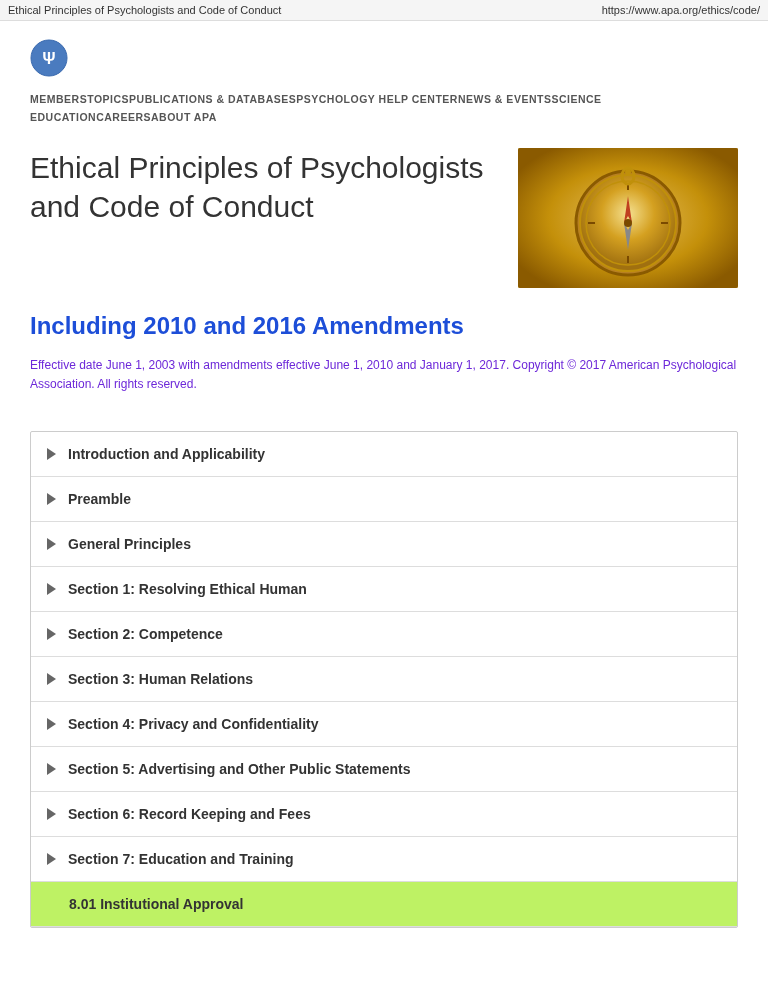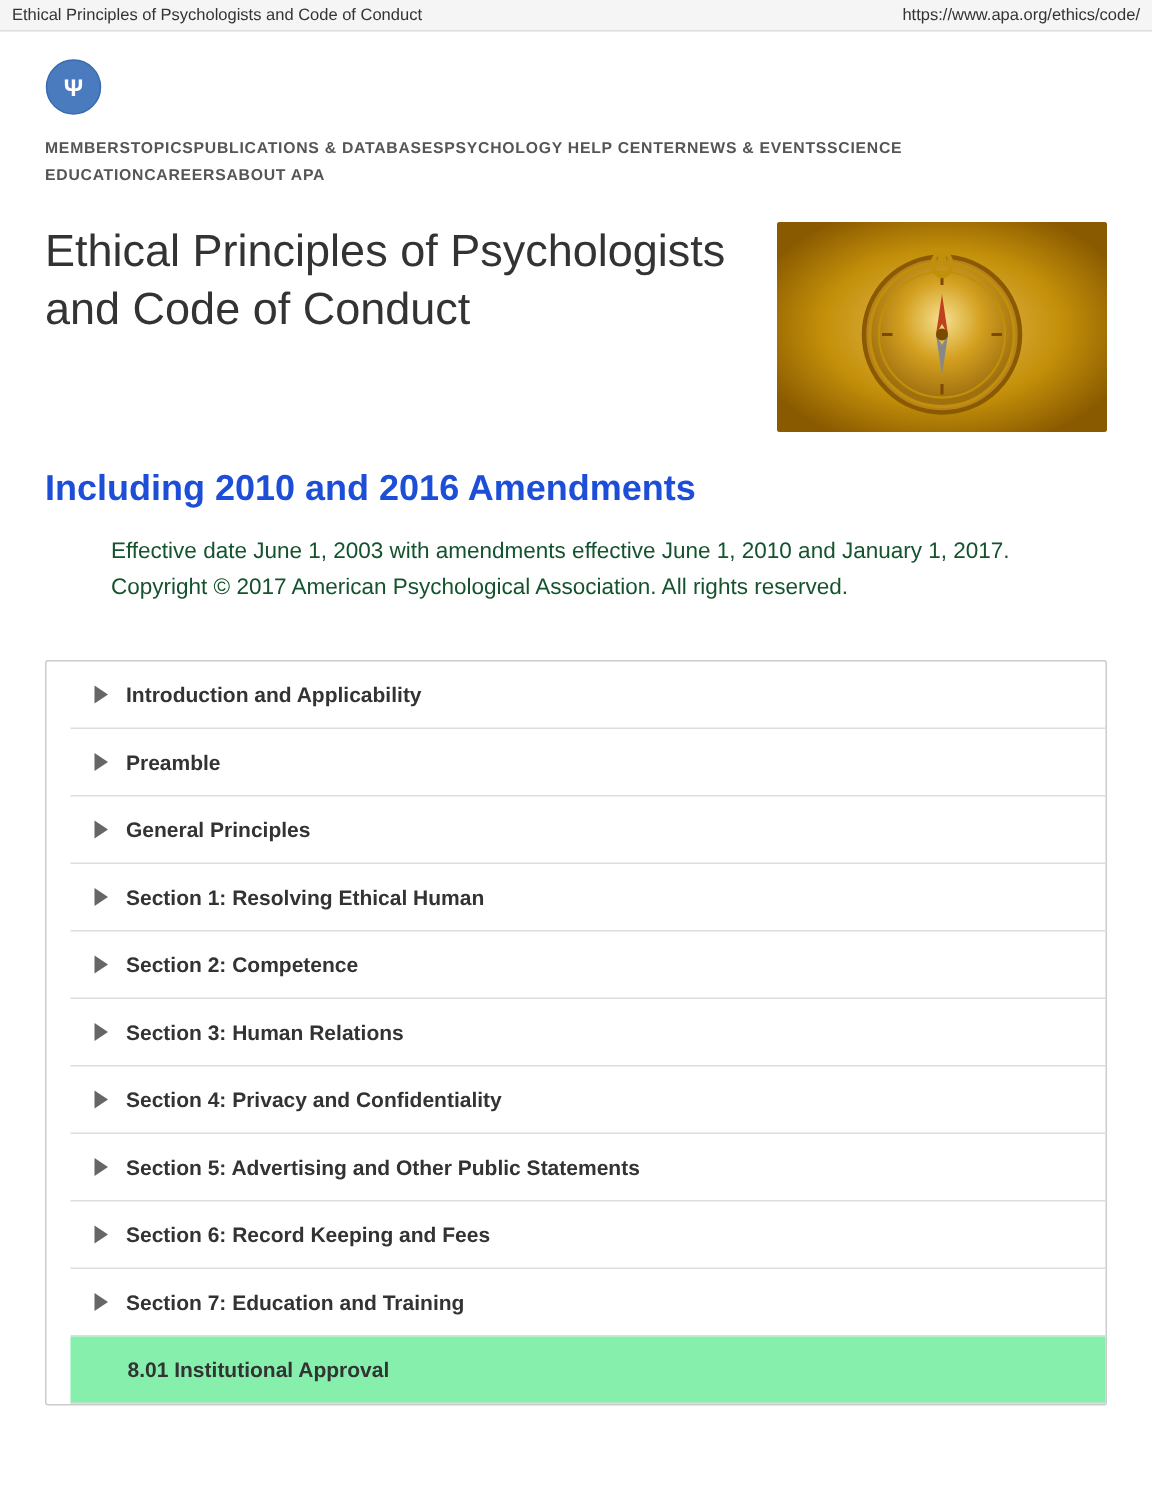--- a/index.html
+++ b/index.html
@@ -89,31 +89,29 @@
     .subtitle-section {
       padding: 8px 0 12px 0;
     }
     .subtitle {
       font-size: 24px;
       font-weight: 700;
       color: #1d4ed8;
       padding-bottom: 8px;
     }
     .effective-date {
-      font-size: 15px;
-      color: #14532d;
+      font-size: 12px;
+      color: #6d28d9;
       line-height: 1.6;
       padding: 8px 0 16px 0;
-      margin-left: 44px;
     }
     .accordion {
       border: 1px solid #ccc;
       border-radius: 2px;
       margin-top: 8px;
-      padding-left: 16px;
     }
     .accordion-item {
       border-bottom: 1px solid #ddd;
       padding: 14px 16px;
       display: flex;
       align-items: center;
       gap: 12px;
       cursor: pointer;
     }
     .accordion-item:last-child {
@@ -139,21 +137,21 @@
       font-size: 14px;
       font-weight: bold;
       color: #333;
     }
     .sub-item {
       padding: 14px 16px 14px 38px;
       border-bottom: 1px solid #ddd;
       font-size: 14px;
       font-weight: bold;
       color: #333;
-      background: #86efac;
+      background: #bef264;
     }
   </style>
 </head>
 <body>
 
 <div class="browser-bar">
   <span>Ethical Principles of Psychologists and Code of Conduct</span>
   <span class="url">https://www.apa.org/ethics/code/</span>
 </div>
 

